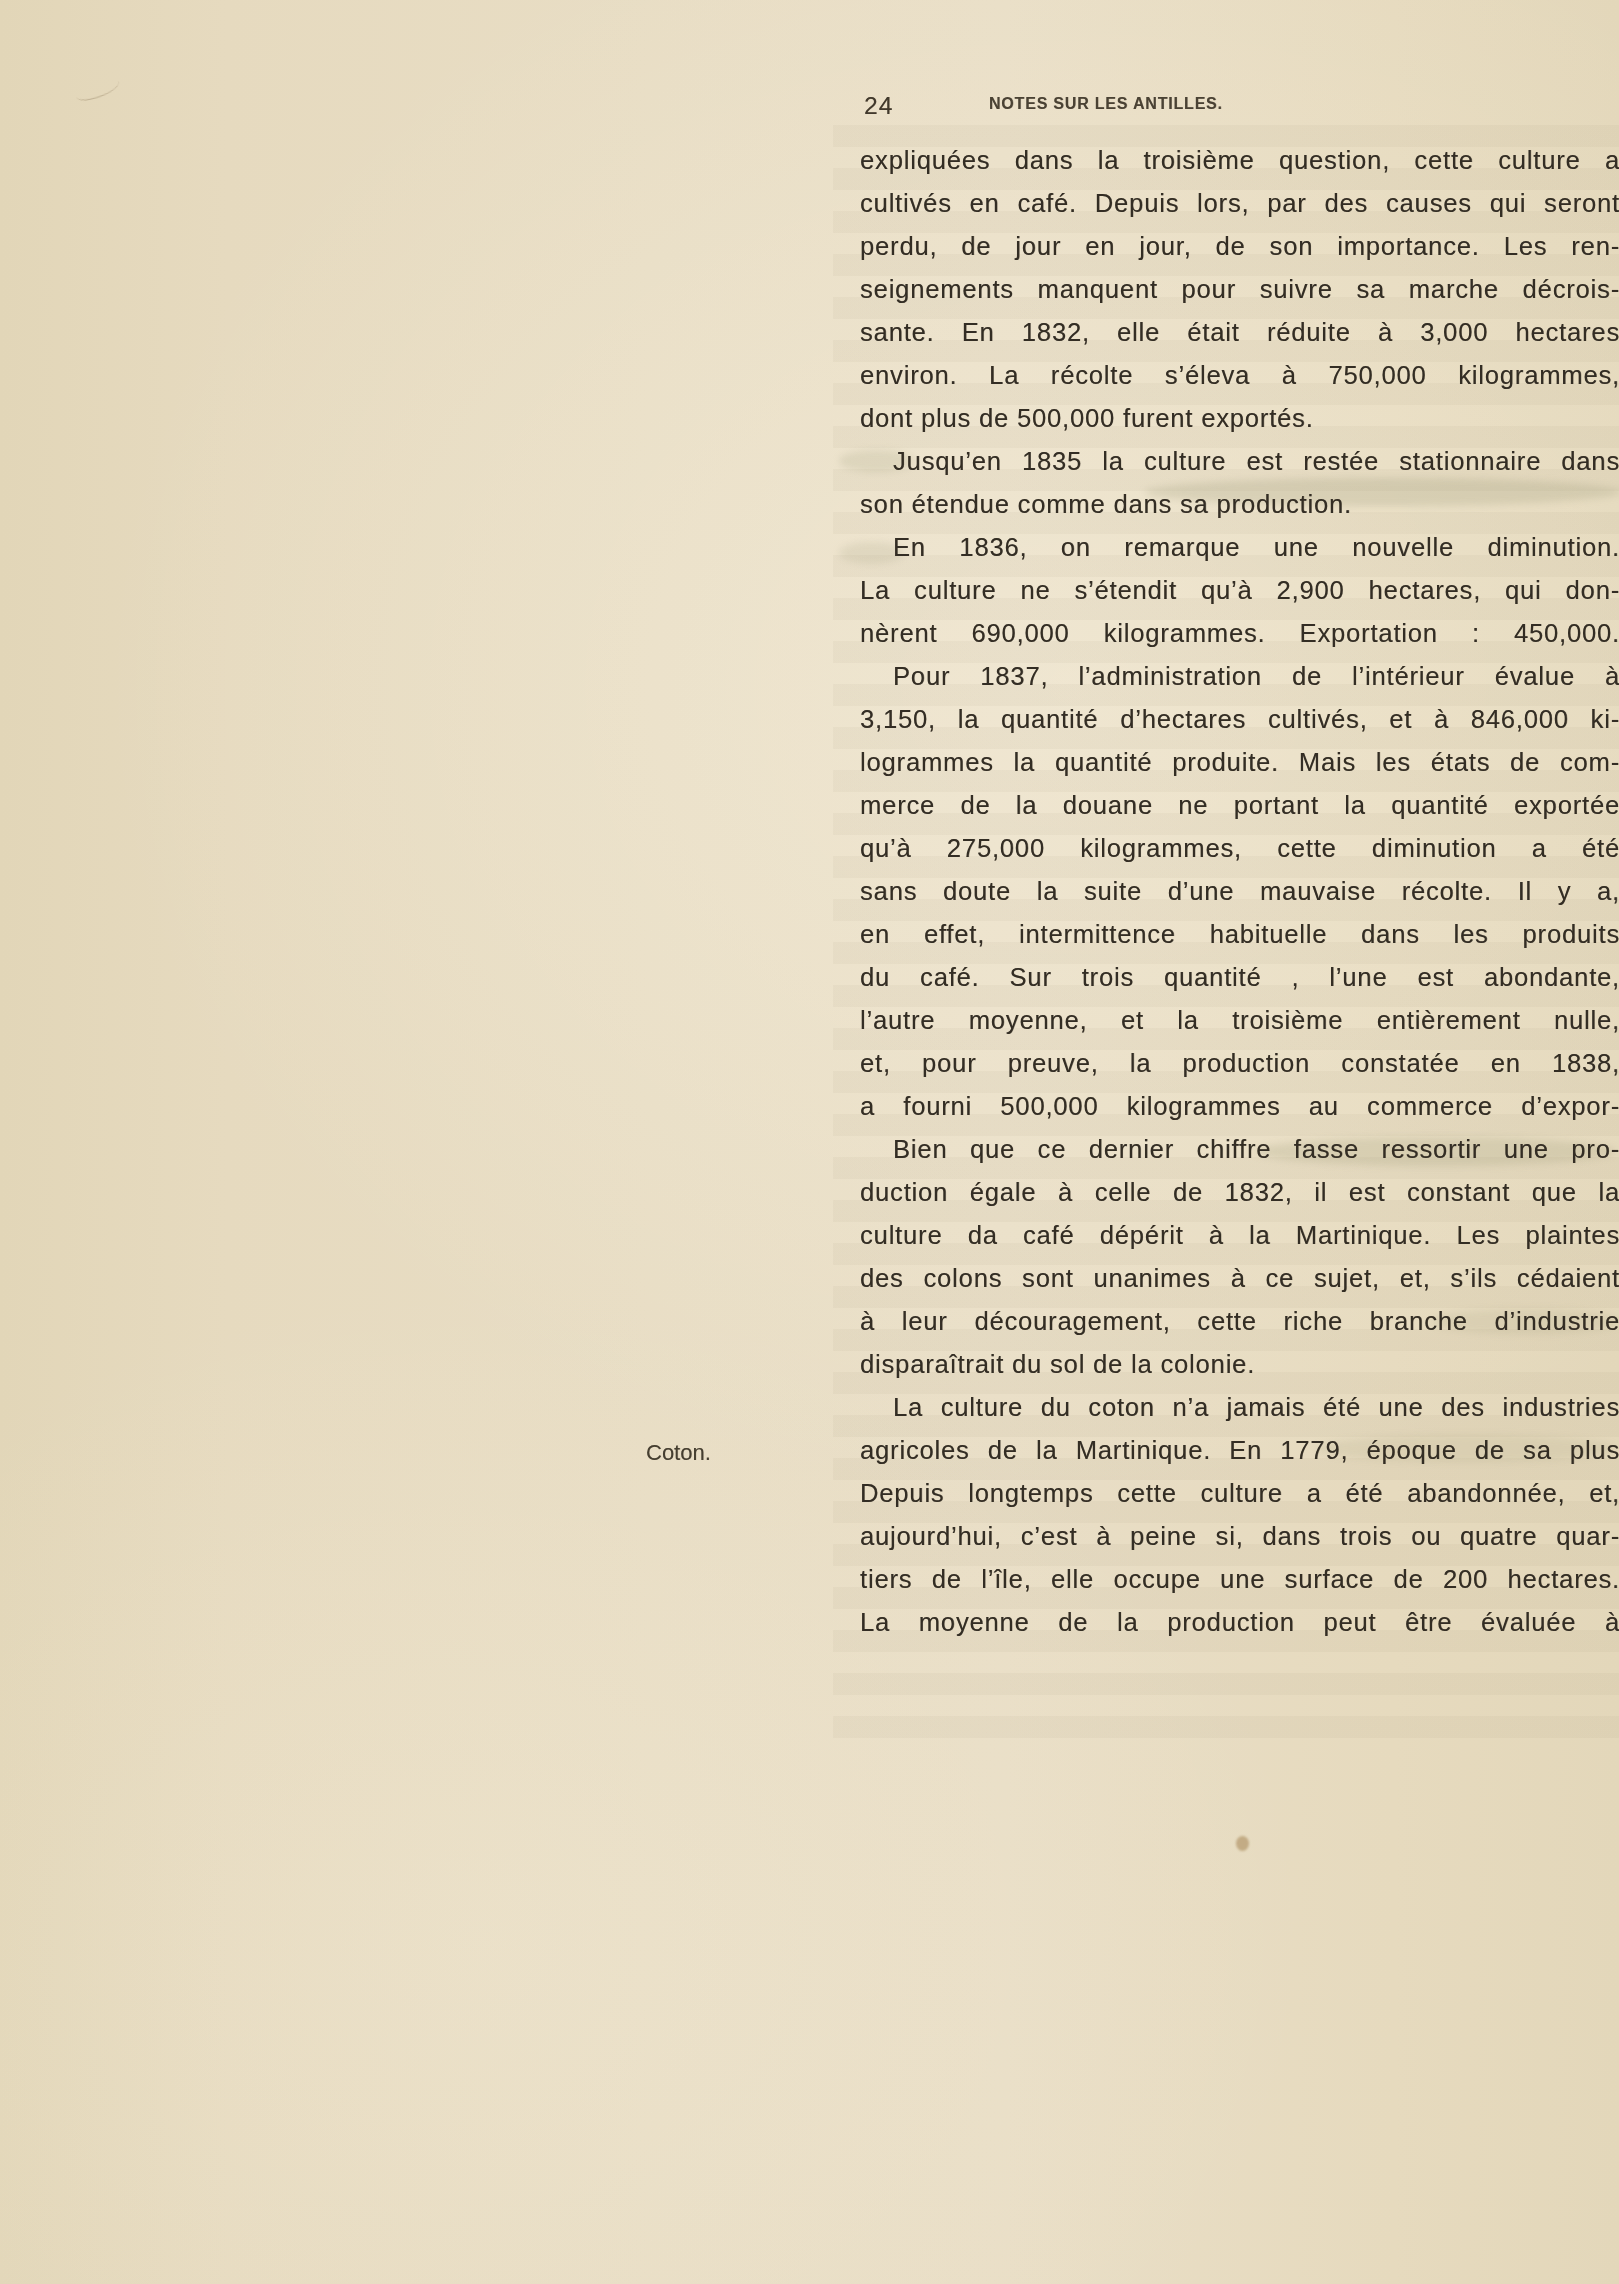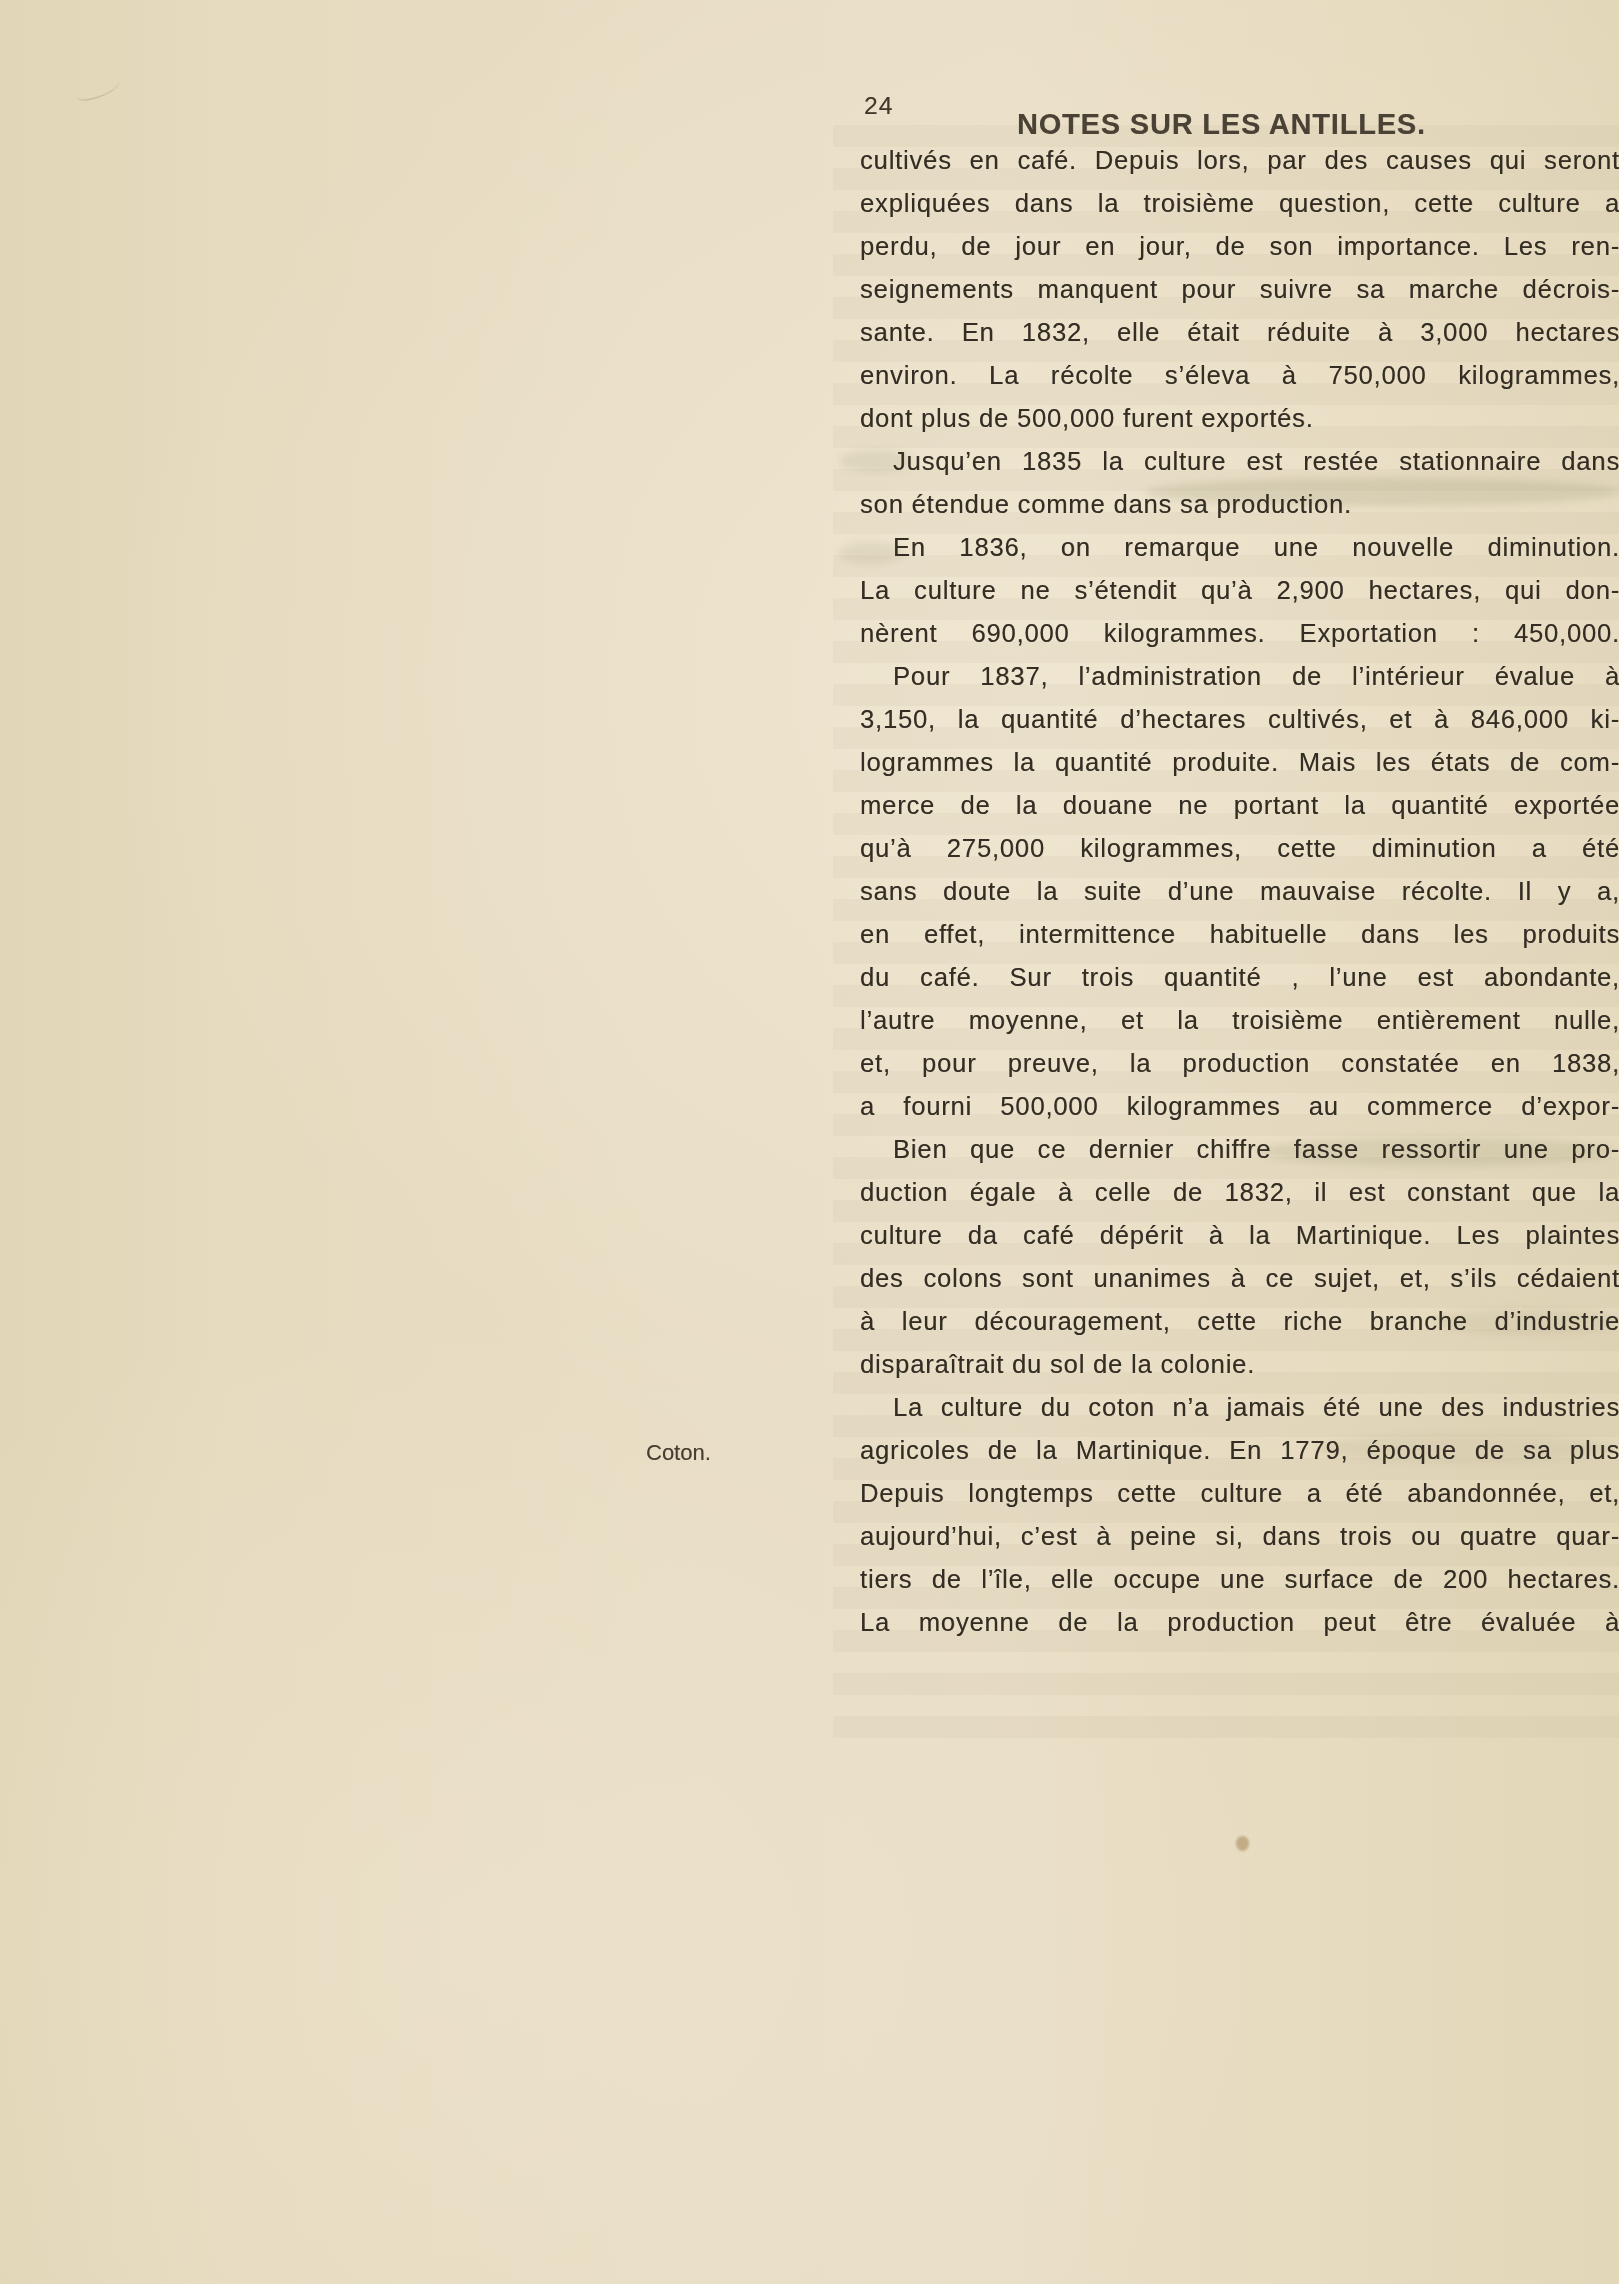--- a/index.html
+++ b/index.html
@@ -34,28 +34,27 @@
     position: absolute;
     left: 864px; top: 94px;
     font-size: 24.6px; line-height: 1;
     color: #41392c;
     letter-spacing: 1px;
     text-shadow: 0.3px 0.3px 0.5px rgba(70,60,45,0.45);
     z-index: 3;
   }
   .header-title {
     position: absolute;
-    left: 1017px; top: 96px;
-    font-size: 29px; line-height: 1;
+    left: 989px; top: 96px;
+    font-size: 16px; line-height: 1;
     font-weight: bold;
     color: #4a4234;
     letter-spacing: 0.8px;
     text-shadow: 0.3px 0.3px 0.6px rgba(74,66,52,0.40);
     z-index: 3;
-    margin-top: 14px;
   }
   .margin-note {
     position: absolute;
     left: 646px; top: 1440px;
     width: 201px;
     text-align: left;
     font-size: 22px; line-height: 1.2;
     color: #453e30;
     text-shadow: 0.3px 0.3px 0.5px rgba(70,60,45,0.4);
     z-index: 3;
@@ -127,22 +126,22 @@
   <div class="stain s6"></div>
   <div class="foxing"></div>
 
   <div class="header-pagenum">24</div>
 
   <div class="header-title">NOTES SUR LES ANTILLES.</div>
 
   <div class="margin-note">Coton.</div>
 
   <div class="body-text" id="body-text">
+      <div class="line">expliquées dans la troisième question, cette culture a</div>
       <div class="line">cultivés en café. Depuis lors, par des causes qui seront</div>
-      <div class="line">expliquées dans la troisième question, cette culture a</div>
       <div class="line">perdu, de jour en jour, de son importance. Les ren-</div>
       <div class="line">seignements manquent pour suivre sa marche décrois-</div>
       <div class="line">sante. En 1832, elle était réduite à 3,000 hectares</div>
       <div class="line">environ. La récolte s’éleva à 750,000 kilogrammes,</div>
       <div class="line last">dont plus de 500,000 furent exportés.</div>
       <div class="line indent">Jusqu’en 1835 la culture est restée stationnaire dans</div>
       <div class="line last">son étendue comme dans sa production.</div>
       <div class="line indent">En 1836, on remarque une nouvelle diminution.</div>
       <div class="line">La culture ne s’étendit qu’à 2,900 hectares, qui don-</div>
       <div class="line">nèrent 690,000 kilogrammes. Exportation : 450,000.</div>

